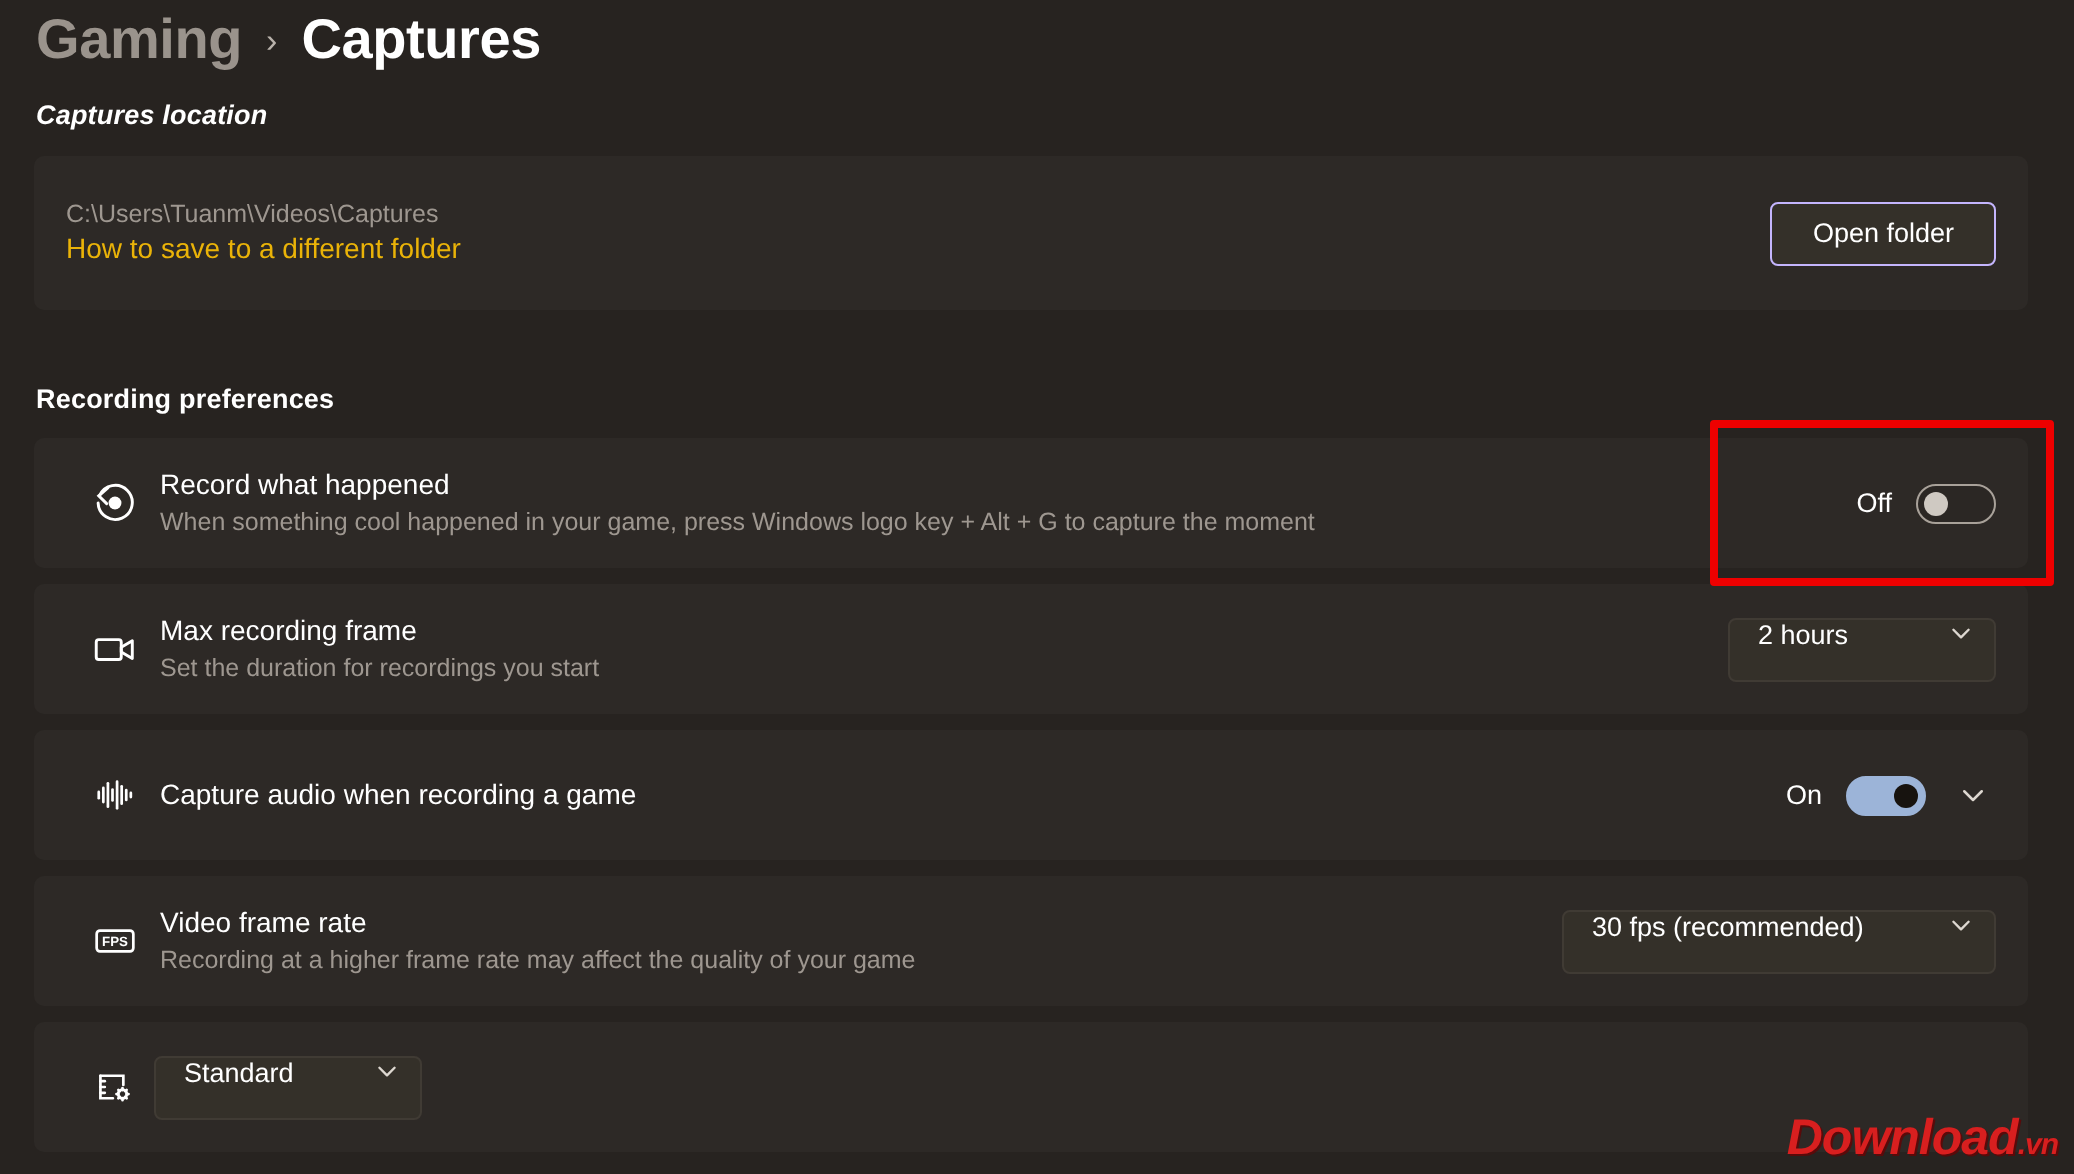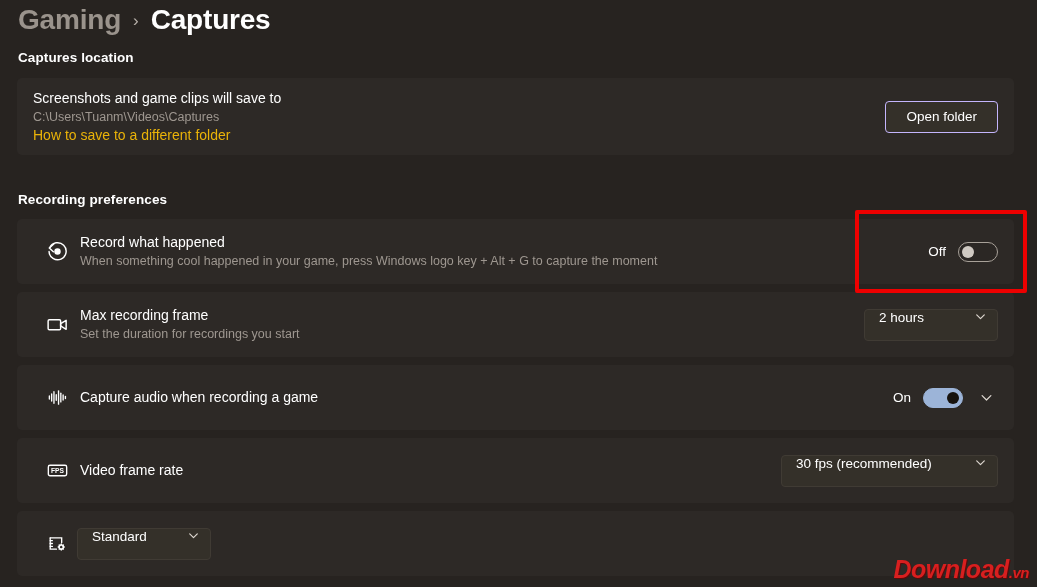--- a/index.html
+++ b/index.html
@@ -50,21 +50,21 @@
 
   
   .section-title {
     position: absolute;
     left: 18px;
     font-size: 13.5px;
     font-weight: 700;
     color: #ffffff;
     letter-spacing: 0.1px;
   }
-  #sec-captures { top: 50px; }
+  #sec-captures { top: 50px; font-style: italic; }
   #sec-recording { top: 192px; }
 
   
   .card {
     position: absolute;
     left: 17px;
     width: 997px;
     background: #2d2926;
     border-radius: 5px;
     display: flex;
@@ -255,21 +255,20 @@
 <div class="breadcrumb">
   <span class="crumb-parent">Gaming</span>
   <span class="crumb-sep">›</span>
   <span class="crumb-current">Captures</span>
 </div>
 
 <div class="section-title" id="sec-captures">Captures location</div>
 
 <div class="card" id="card-location">
   <div class="loc-text">
-    <div class="loc-title">Screenshots and game clips will save to</div>
     <div class="loc-path">C:\Users\Tuanm\Videos\Captures</div>
     <div class="loc-link">How to save to a different folder</div>
   </div>
   <button class="btn-open-folder">Open folder</button>
 </div>
 
 <div class="section-title" id="sec-recording">Recording preferences</div>
 
 <div class="card row" id="row-record">
   <div class="row-icon">
@@ -349,20 +348,21 @@
 
 <div class="card row" id="row-fps">
   <div class="row-icon">
     <svg width="25" height="25" viewBox="0 0 24 24" fill="none" stroke="currentColor" stroke-width="1.3">
       <rect x="3.2" y="7" width="17.6" height="10" rx="1.6"></rect>
       <text x="12" y="14.4" font-size="6.4" font-family="Liberation Sans, sans-serif" font-weight="700" fill="currentColor" stroke="none" text-anchor="middle">FPS</text>
     </svg>
   </div>
   <div class="row-text">
     <div class="row-title">Video frame rate</div>
+    <div class="row-sub">Recording at a higher frame rate may affect the quality of your game</div>
   </div>
   <div class="row-right">
     <div class="dropdown" style="width:217px">
       <span>30 fps (recommended)</span>
       <span class="chev">
         <svg width="13" height="13" viewBox="0 0 24 24" fill="none" stroke="currentColor" stroke-width="2.2" stroke-linecap="round" stroke-linejoin="round">
             <polyline points="5,9 12,16 19,9"></polyline>
           </svg>
       </span>
     </div>

